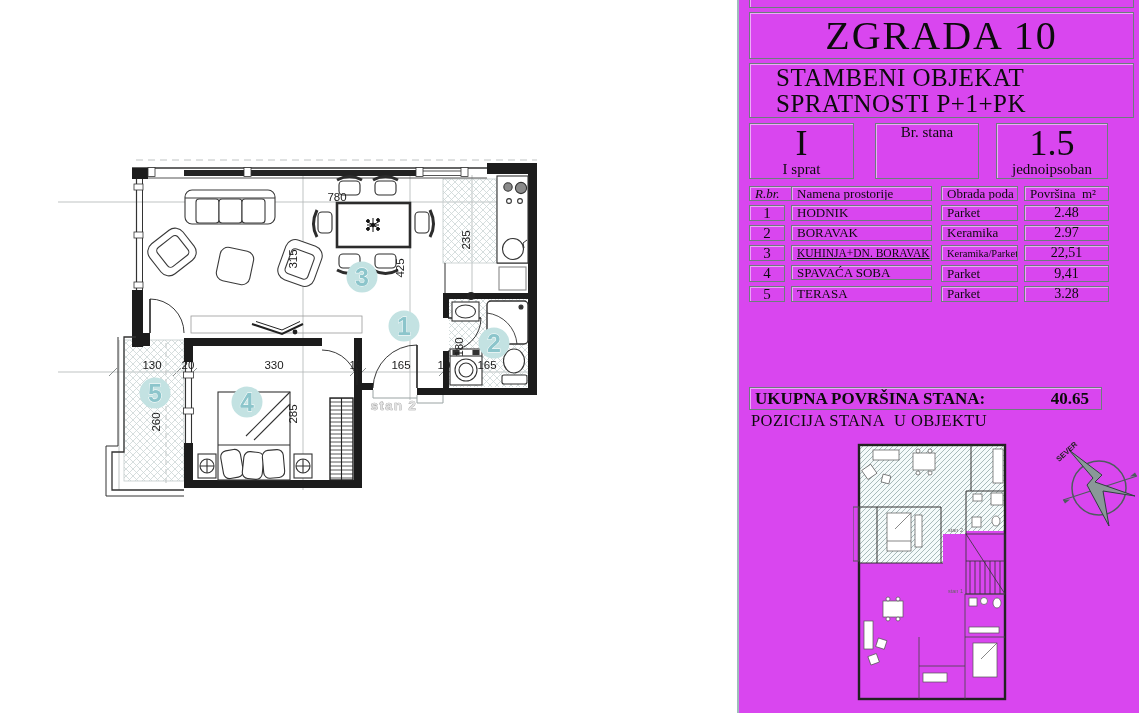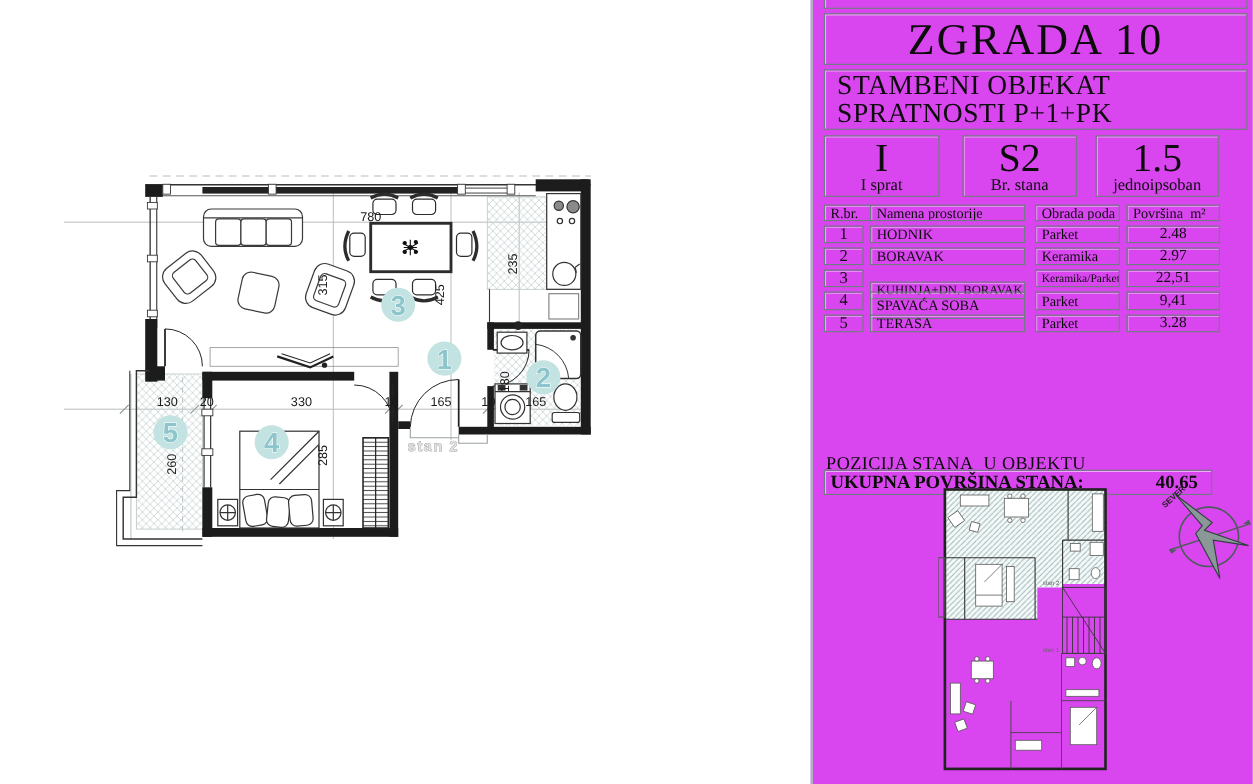--- a/index.html
+++ b/index.html
@@ -6,33 +6,33 @@
   .stage{position:relative;width:1139px;height:713px;background:#fff;overflow:hidden;
          font-family:"Liberation Serif",serif;}
   .main-plan{position:absolute;left:0;top:0;}
   .panel{position:absolute;left:737px;top:0;width:402px;height:713px;
          background:#d946ef;border-left:2px solid #9fbcbc;box-sizing:border-box;overflow:hidden;}
   .pbox{position:absolute;border:1px solid #6d7d7d;box-shadow:inset 1px 1px 0 rgba(255,255,255,.55);
         box-sizing:border-box;}
   .title-box{left:10px;top:12px;width:385px;height:47px;display:flex;align-items:center;justify-content:center;}
   .title-box span{font-size:40px;letter-spacing:2px;color:#0c0c0c;}
   .sliver{left:10px;top:-30px;width:385px;height:38px;}
-  .subtitle-box{left:10px;top:63px;width:385px;height:55px;padding:1px 0 0 11px;}
+  .subtitle-box{left:10px;top:63px;width:385px;height:55px;padding:1px 0 0 26px;}
   .subtitle-box div{font-size:25px;line-height:26px;color:#0c0c0c;letter-spacing:.5px;}
   .info-box{top:123px;height:56px;text-align:center;}
   .info-box .val{font-size:36px;line-height:36px;margin-top:1px;color:#0c0c0c;}
   .info-box .lab{font-size:15px;line-height:16px;color:#0c0c0c;}
   .cell{position:absolute;border:1px solid #6d7d7d;box-shadow:inset 1px 1px 0 rgba(255,255,255,.5);
         box-sizing:border-box;font-size:13px;color:#0c0c0c;display:flex;align-items:center;
         padding:0 0 0 5px;white-space:nowrap;overflow:hidden;}
   .cell.center{justify-content:center;padding:0;}
   .cell.num{font-size:15px;}
   .cell.small{font-size:10.5px;}
   .total-box{left:10px;top:387px;width:353px;height:23px;display:flex;align-items:center;
-             justify-content:space-between;padding:0 12px 0 5px;font-weight:bold;font-size:17px;color:#0c0c0c;margin-top:40px;}
+             justify-content:space-between;padding:0 12px 0 5px;font-weight:bold;font-size:17px;color:#0c0c0c;}
   .pos-title{position:absolute;left:12px;top:411px;font-size:16.5px;color:#0c0c0c;letter-spacing:.4px;}
   .mini-plan{position:absolute;left:114px;top:441px;}
   .compass{position:absolute;left:306px;top:434px;}
 </style>
 </head>
 <body>
 
 <div class="stage">
 
 <svg class="main-plan" width="737" height="713" viewBox="0 0 737 713">
@@ -310,51 +310,50 @@
   <div class="pbox subtitle-box">
     <div>STAMBENI OBJEKAT</div>
     <div>SPRATNOSTI P+1+PK</div>
   </div>
 
   <div class="pbox info-box" style="left:10px;width:105px;">
     <div class="val">I</div>
     <div class="lab">I sprat</div>
   </div>
   <div class="pbox info-box" style="left:136px;width:104px;">
-    <div class="val">S2</div>
     <div class="lab">Br. stana</div>
   </div>
   <div class="pbox info-box" style="left:257px;width:112px;">
     <div class="val">1.5</div>
     <div class="lab">jednoipsoban</div>
   </div>
 
   <div>
-    <div class="cell" style="left:10px;top:186px;width:43px;height:15px;">R.br.</div>
+    <div class="cell" style="left:10px;top:186px;width:43px;height:15px;font-style:italic;">R.br.</div>
     <div class="cell" style="left:52px;top:186px;width:141px;height:15px;">Namena prostorije</div>
     <div class="cell" style="left:202px;top:186px;width:77px;height:15px;">Obrada poda</div>
     <div class="cell" style="left:285px;top:186px;width:85px;height:15px;">Površina&nbsp;&nbsp;m²</div>
 
     <div class="cell num center" style="left:10px;top:205px;width:36px;height:16px;">1</div>
     <div class="cell" style="left:52px;top:205px;width:141px;height:16px;">HODNIK</div>
     <div class="cell" style="left:202px;top:205px;width:77px;height:16px;">Parket</div>
     <div class="cell center" style="left:285px;top:205px;width:85px;height:16px;font-size:14px;">2.48</div>
 
     <div class="cell num center" style="left:10px;top:225px;width:36px;height:16px;">2</div>
     <div class="cell" style="left:52px;top:225px;width:141px;height:16px;">BORAVAK</div>
     <div class="cell" style="left:202px;top:225px;width:77px;height:16px;">Keramika</div>
     <div class="cell center" style="left:285px;top:225px;width:85px;height:16px;font-size:14px;">2.97</div>
 
     <div class="cell num center" style="left:10px;top:245px;width:36px;height:16px;">3</div>
-    <div class="cell" style="left:52px;top:256px;width:141px;height:16px;font-size:11.5px;">KUHINJA+DN. BORAVAK</div>
+    <div class="cell" style="left:52px;top:245px;width:141px;height:16px;font-size:11.5px;text-decoration:underline;">KUHINJA+DN. BORAVAK</div>
     <div class="cell small" style="left:202px;top:245px;width:77px;height:16px;">Keramika/Parket</div>
     <div class="cell center" style="left:285px;top:245px;width:85px;height:16px;font-size:14px;">22,51</div>
 
     <div class="cell num center" style="left:10px;top:265px;width:36px;height:17px;">4</div>
-    <div class="cell" style="left:52px;top:265px;width:141px;height:25px;">SPAVAĆA SOBA</div>
+    <div class="cell" style="left:52px;top:265px;width:141px;height:15px;">SPAVAĆA SOBA</div>
     <div class="cell" style="left:202px;top:265px;width:77px;height:17px;">Parket</div>
     <div class="cell center" style="left:285px;top:265px;width:85px;height:17px;font-size:14px;">9,41</div>
 
     <div class="cell num center" style="left:10px;top:286px;width:36px;height:16px;">5</div>
     <div class="cell" style="left:52px;top:286px;width:141px;height:16px;">TERASA</div>
     <div class="cell" style="left:202px;top:286px;width:77px;height:16px;">Parket</div>
     <div class="cell center" style="left:285px;top:286px;width:85px;height:16px;font-size:14px;">3.28</div>
   </div>
 
   <div class="pbox total-box">

